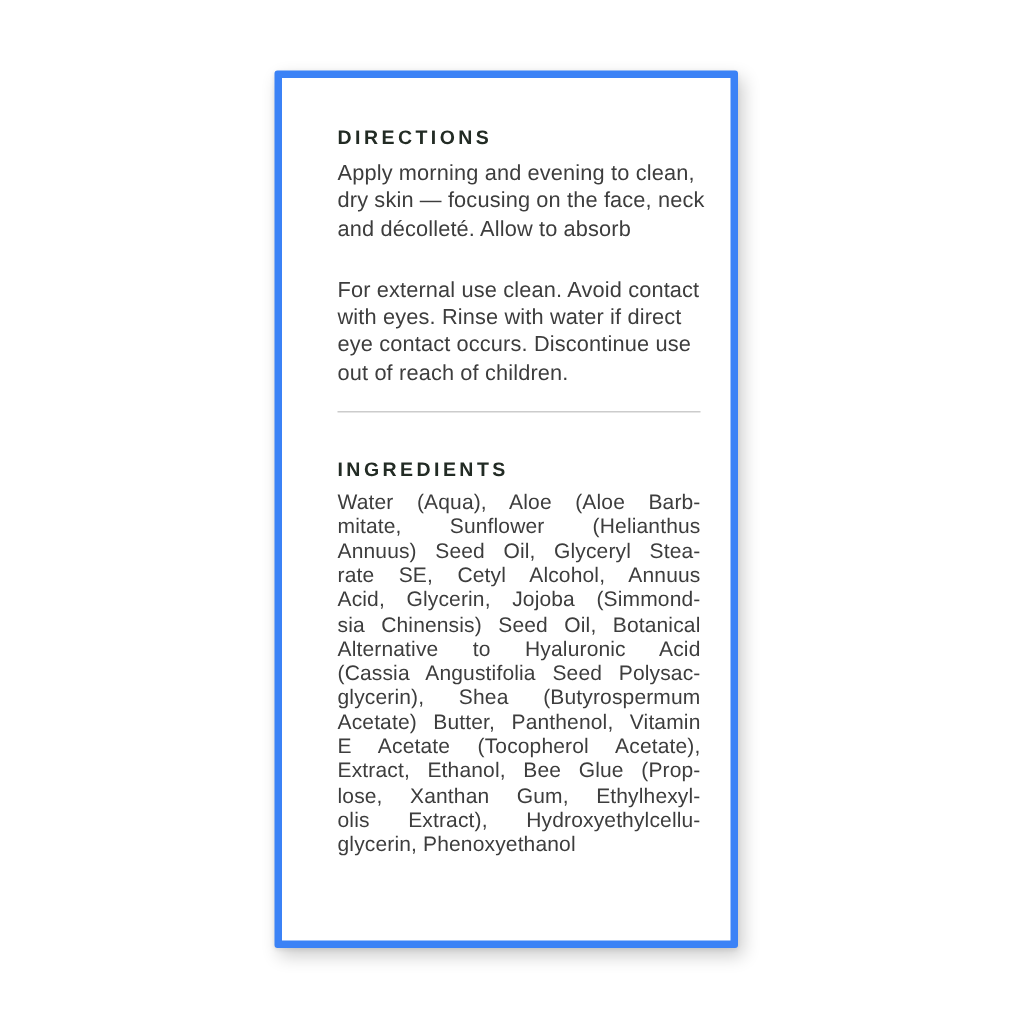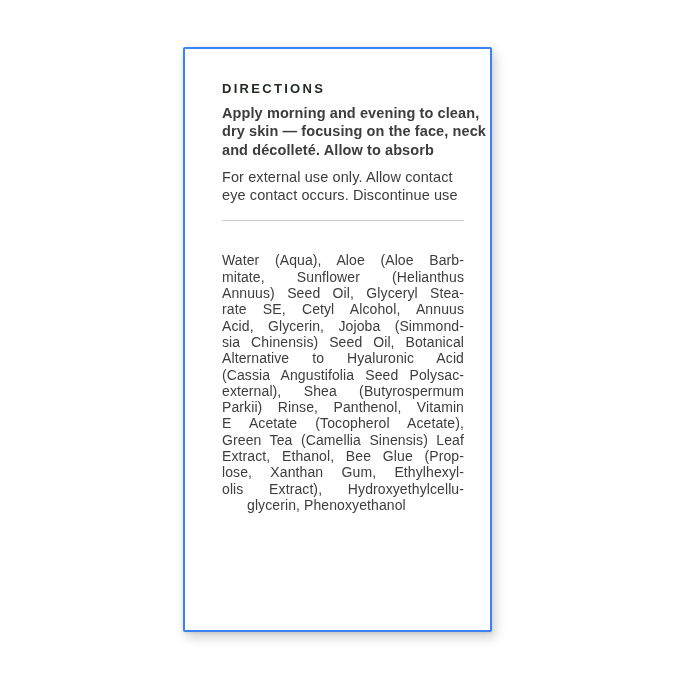--- a/index.html
+++ b/index.html
@@ -21,21 +21,21 @@
     width:679px;height:679px;
     overflow:hidden;
   }
   .card{
     position:absolute;
     left:183px;top:47px;
     width:309px;height:585px;
     box-sizing:border-box;
     padding:33px 30px 0 37px;
     background:var(--card-bg);
-    border:2px solid #3b82f6;
+    border:5px solid #3b82f6;
     border-radius:2px;
     box-shadow:3px 5px 12px rgba(0,0,0,0.20), 0 1px 3px rgba(0,0,0,0.08);
   }
   .section-heading{
     margin:0 0 9px 0;
     font-size:13px;
     line-height:13px;
     font-weight:700;
     letter-spacing:2.3px;
     color:var(--heading-color);
@@ -43,78 +43,79 @@
   .para{
     margin:0;
     color:var(--body-color);
   }
   .directions-para{
     font-size:14.5px;
     line-height:18.3px;
     letter-spacing:0.1px;
   }
   .directions-para .tline{white-space:nowrap;}
-  .para-gap{margin-bottom:9px;font-weight:bold;}
+  .para-gap{margin-bottom:23px;}
   .divider{
     border:none;
     border-top:1px solid var(--divider-color);
     margin:16px 0 31px 0;
     width:242px;
   }
   .ingredients-heading{margin-bottom:7px;}
   .ingredients-para{
     font-size:14px;
     line-height:16.3px;
     letter-spacing:0.1px;
     width:242px;
   }
   .ingredients-para .tline{
     text-align:justify;
     text-align-last:justify;
   }
   .ingredients-para .tline-last{
     text-align-last:left;
-    margin-left:25px;
   }
 </style>
 </head>
 <body>
 
 <div class="stage">
   <div class="card">
 
     <h2 class="section-heading">DIRECTIONS</h2>
 
     <div class="para directions-para para-gap">
         <div class="tline">Apply morning and evening to clean,</div>
         <div class="tline">dry skin — focusing on the face, neck</div>
         <div class="tline tline-last">and décolleté. Allow to absorb</div>
       </div>
 
     <div class="para directions-para">
-        <div class="tline">For external use only. Allow contact</div>
+        <div class="tline">For external use clean. Avoid contact</div>
+        <div class="tline">with eyes. Rinse with water if direct</div>
         <div class="tline">eye contact occurs. Discontinue use</div>
+        <div class="tline tline-last">out of reach of children.</div>
       </div>
 
     <hr class="divider">
 
+    <h2 class="section-heading ingredients-heading">INGREDIENTS</h2>
 
     <div class="para ingredients-para">
         <div class="tline">Water (Aqua), Aloe (Aloe Barb-</div>
         <div class="tline">mitate, Sunflower (Helianthus</div>
         <div class="tline">Annuus) Seed Oil, Glyceryl Stea-</div>
         <div class="tline">rate SE, Cetyl Alcohol, Annuus</div>
         <div class="tline">Acid, Glycerin, Jojoba (Simmond-</div>
         <div class="tline">sia Chinensis) Seed Oil, Botanical</div>
         <div class="tline">Alternative to Hyaluronic Acid</div>
         <div class="tline">(Cassia Angustifolia Seed Polysac-</div>
-        <div class="tline">external), Shea (Butyrospermum</div>
-        <div class="tline">Parkii) Rinse, Panthenol, Vitamin</div>
+        <div class="tline">glycerin), Shea (Butyrospermum</div>
+        <div class="tline">Acetate) Butter, Panthenol, Vitamin</div>
         <div class="tline">E Acetate (Tocopherol Acetate),</div>
-        <div class="tline">Green Tea (Camellia Sinensis) Leaf</div>
         <div class="tline">Extract, Ethanol, Bee Glue (Prop-</div>
         <div class="tline">lose, Xanthan Gum, Ethylhexyl-</div>
         <div class="tline">olis Extract), Hydroxyethylcellu-</div>
         <div class="tline tline-last">glycerin, Phenoxyethanol</div>
       </div>
 
   </div>
 </div>
 
 </body></html>

